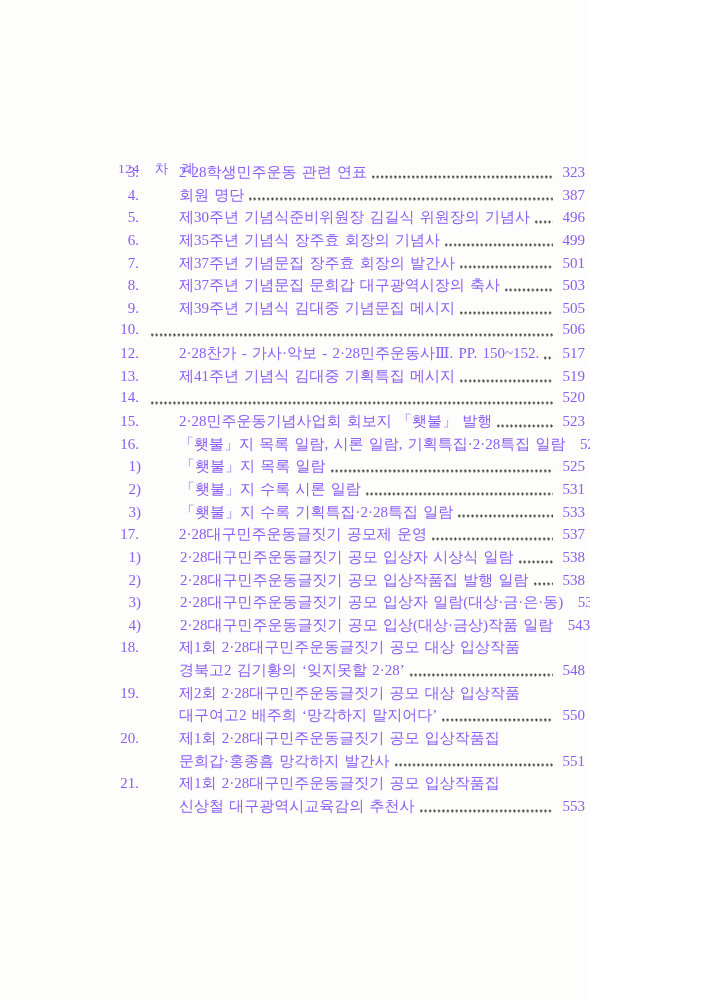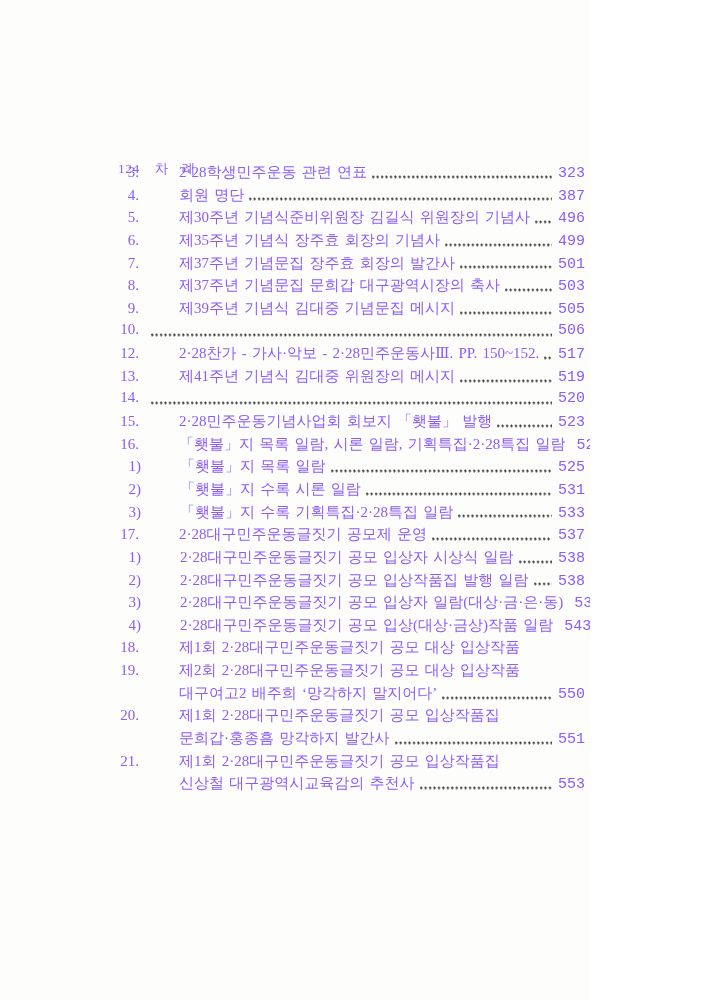--- a/index.html
+++ b/index.html
@@ -52,21 +52,20 @@
     align-self: center;
     transform: translateY(2.5px);
     background-image: radial-gradient(circle at 1.2px 1.4px, #3c3c3c 1.05px, rgba(0,0,0,0) 1.35px);
     background-size: 4.45px 3px;
     background-repeat: repeat-x;
   }
   .row .pagenum {
     flex: 0 0 auto;
     min-width: 26px;
     text-align: right;
-    font-family: Liberation Mono, monospace;
   }
   .row.nopage .text { flex: 0 1 auto; }
 </style>
 </head>
 <body>
 
 <div class="page">
   <div class="running-header">
     <span class="pageno">124</span>
     <span class="header-title">차 례</span>
@@ -130,21 +129,21 @@
 
   <div class="row main">
     <span class="label">12.</span>
     <span class="text">2·28찬가 - 가사·악보 - 2·28민주운동사Ⅲ. PP. 150~152.</span>
     <span class="leader"></span>
     <span class="pagenum">517</span>
   </div>
 
   <div class="row main">
     <span class="label">13.</span>
-    <span class="text">제41주년 기념식 김대중 위원장의 메시지</span>
+    <span class="text">제41주년 기념식 김대중 기획특집 메시지</span>
     <span class="leader"></span>
     <span class="pagenum">519</span>
   </div>
 
   <div class="row main">
     <span class="label">14.</span>
     <span class="leader"></span>
     <span class="pagenum">520</span>
   </div>
 
@@ -217,20 +216,26 @@
     <span class="leader"></span>
     <span class="pagenum">543</span>
   </div>
 
   <div class="row main nopage">
     <span class="label">18.</span>
     <span class="text">제1회 2·28대구민주운동글짓기 공모 대상 입상작품</span>
 
   </div>
 
+  <div class="row cont">
+    <span class="label"></span>
+    <span class="text">경북고2 김기황의 ‘잊지못할 2·28’</span>
+    <span class="leader"></span>
+    <span class="pagenum">548</span>
+  </div>
 
   <div class="row main nopage">
     <span class="label">19.</span>
     <span class="text">제2회 2·28대구민주운동글짓기 공모 대상 입상작품</span>
 
   </div>
 
   <div class="row cont">
     <span class="label"></span>
     <span class="text">대구여고2 배주희 ‘망각하지 말지어다’</span>

